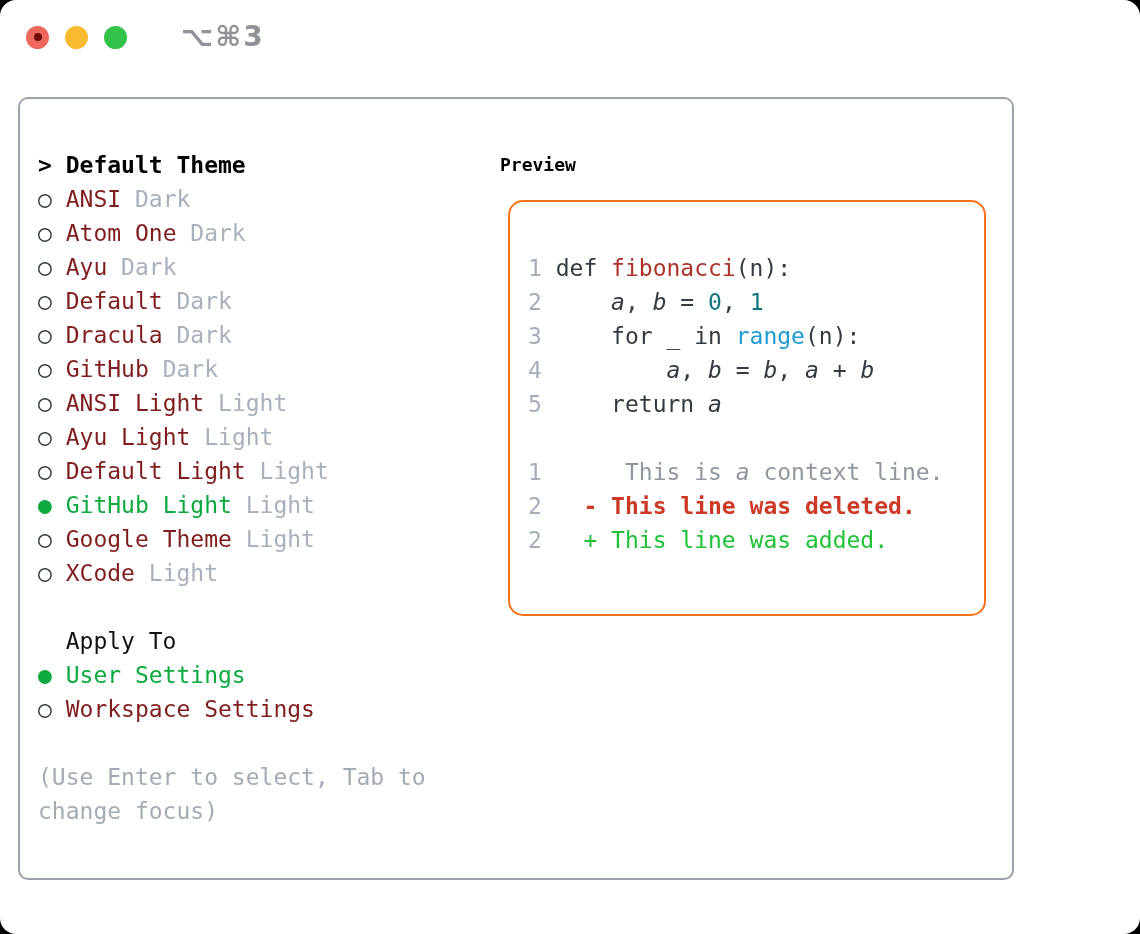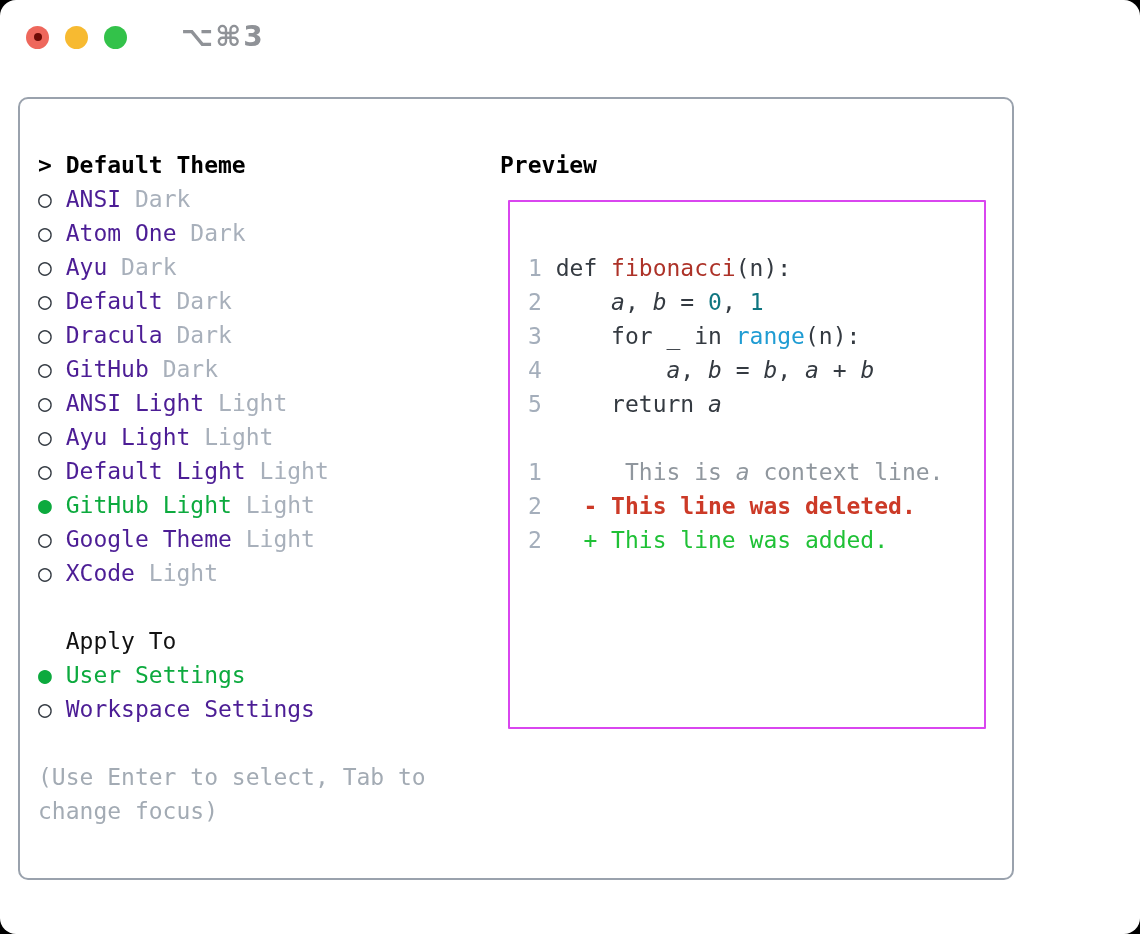--- a/index.html
+++ b/index.html
@@ -17,30 +17,30 @@
   .shortcut{margin-left:38px;font-family:"DejaVu Sans",sans-serif;font-size:28px;font-weight:600;color:#8f9297;letter-spacing:2px;line-height:24px;}
 
   
   .panel{position:absolute;left:18px;top:97px;width:996px;height:783px;box-sizing:border-box;
          border:2px solid #9aa2ad;border-radius:10px;background:#fff;}
 
   
   .left-col{position:absolute;left:38px;top:148px;font-size:23px;line-height:34px;color:#3a3f46;}
   .left-col .row{white-space:pre;height:34px;}
   .hdr{font-weight:bold;color:#000;}
-  .tname{color:#4c1d95;}
+  .tname{color:#7f1d1d;}
   .ttag{color:#a8b0bb;}
   .radio{color:#3a4048;}
   .sel .radio,.sel .tname{color:#0caa3e;}
   .hint{color:#a3abb4;}
 
   
-  .preview-title{position:absolute;left:500px;top:148px;font-size:23px;line-height:34px;font-weight:bold;color:#000;white-space:pre;}
-  .preview-box{position:absolute;left:508px;top:200px;width:478px;height:529px;box-sizing:border-box;
-               border:2px solid #d946ef;border-radius:1px;background:#fff;}
+  .preview-title{position:absolute;left:500px;top:148px;font-size:18px;line-height:34px;font-weight:bold;color:#000;white-space:pre;}
+  .preview-box{position:absolute;left:508px;top:200px;width:478px;height:416px;box-sizing:border-box;
+               border:2px solid #f97316;border-radius:15px;background:#fff;}
   .code{position:absolute;left:18px;top:49px;font-size:23px;line-height:34px;}
   .cl{white-space:pre;height:34px;}
   .ln{color:#a4aebb;}
   .fg{color:#343a41;}
   .func{color:#ad3228;}
   .num{color:#0f7580;}
   .builtin{color:#1f9cd3;margin-top:8px;}
   .var{color:#343a41;font-style:italic;}
   .ctx{color:#90979e;}
   .ctxv{color:#90979e;font-style:italic;}

